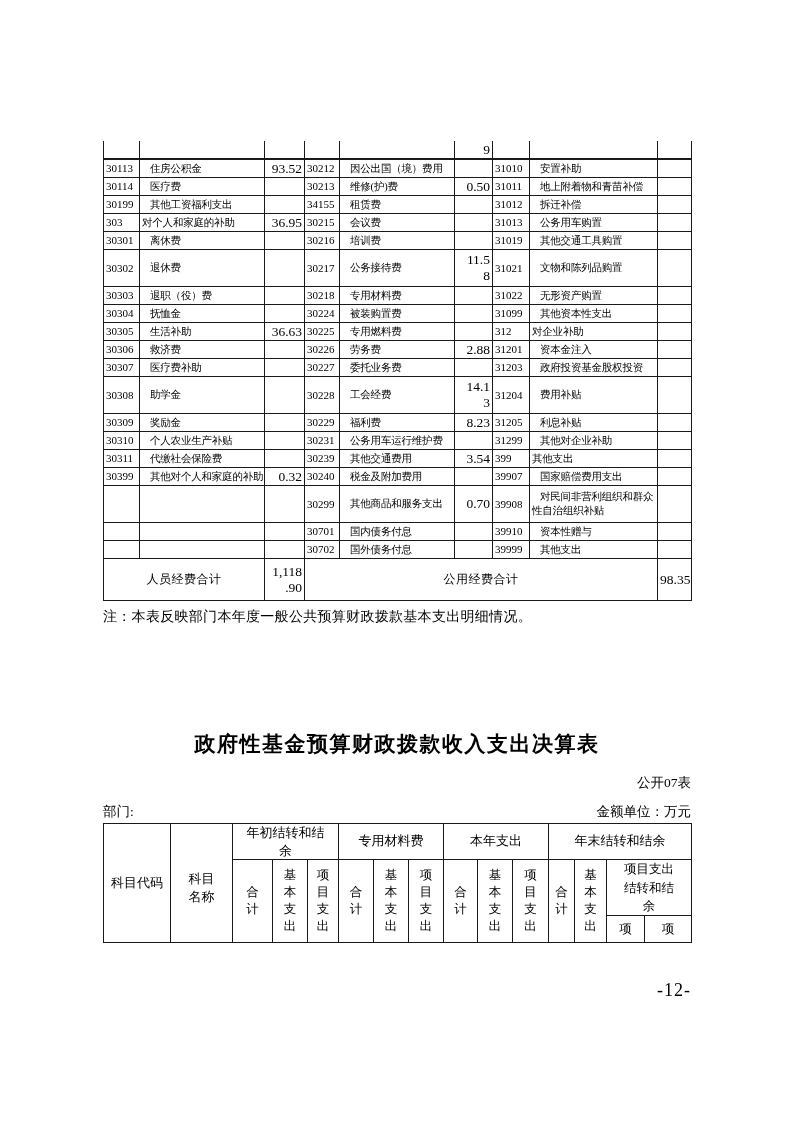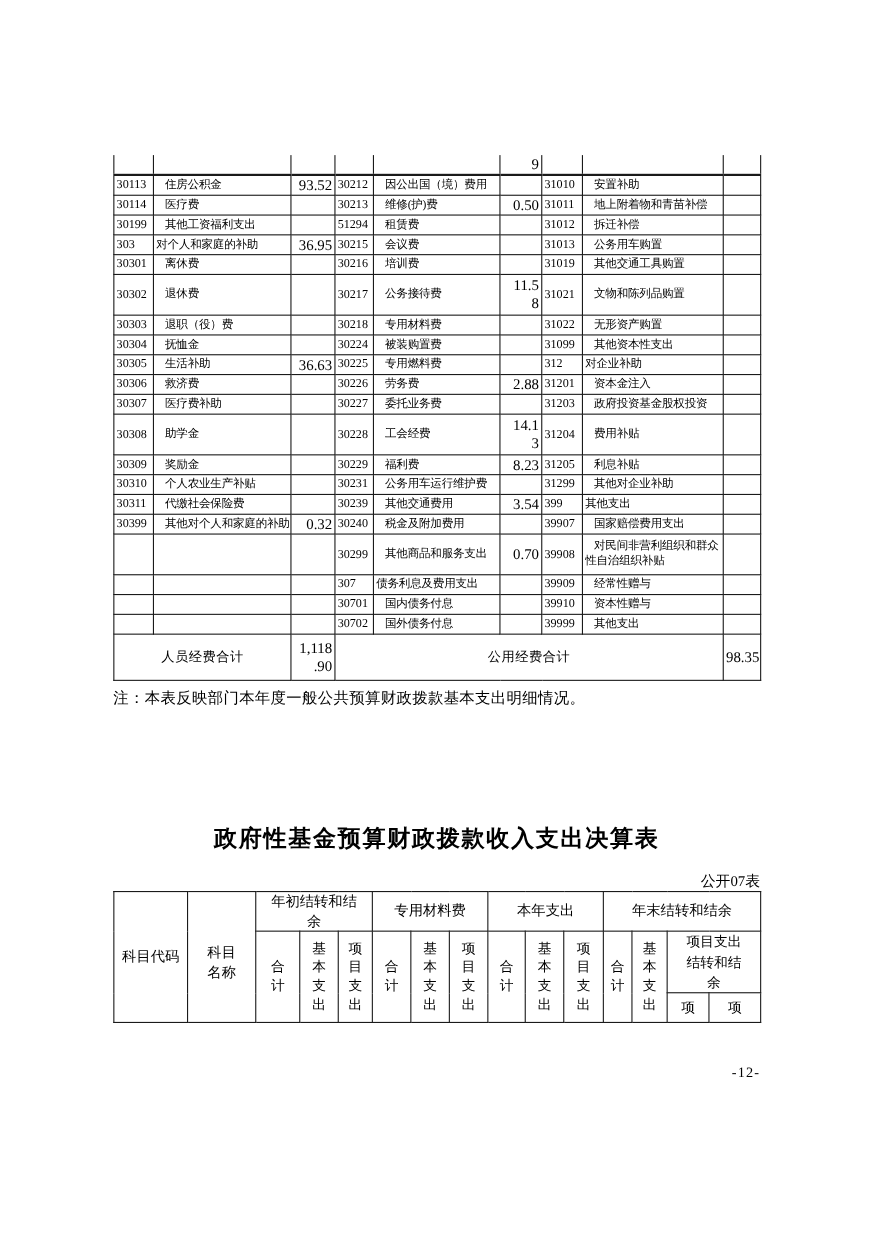--- a/index.html
+++ b/index.html
@@ -36,21 +36,21 @@
   .t2 th { border:1px solid #1a1a1a; font-weight:normal; font-size:12.5px;
            text-align:center; vertical-align:middle; padding:0; overflow:hidden; }
   .t2 tr.g th { font-size:13px; height:25px; white-space:pre-line; line-height:1.25; }
   .t2 th.pc { height:55px;margin-top:44px; }
   .t2 tr.s3 th { height:26px; }
   .v  { display:inline-block; width:1.15em; word-break:break-all; line-height:1.35; text-align:center; }
   .w2 { display:inline-block; width:2.3em; word-break:break-all; line-height:1.4; text-align:center;margin-top:10px; }
   .w4 { display:inline-block; width:4.3em; word-break:break-all; line-height:1.45; text-align:center; font-size:12.5px; }
   .w6 { display:inline-block; max-width:6.3em; word-break:break-all; line-height:1.35; text-align:center; }
 
-  .page-num { margin-top:37px; text-align:right; font-size:13px; letter-spacing:1px; }
+  .page-num { margin-top:37px; text-align:right; font-size:18px; letter-spacing:1px; }
 </style>
 </head>
 <body>
 
 <div class="page">
   <div class="content">
 
     <table class="t1">
       <colgroup>
         <col style="width:36px">
@@ -94,21 +94,21 @@
             <td class="name ind">维修(护)费</td>
             <td class="amt">0.50</td>
             <td class="code">31011</td>
             <td class="name ind">地上附着物和青苗补偿</td>
             <td class="amt"></td>
           </tr>
           <tr>
             <td class="code">30199</td>
             <td class="name ind">其他工资福利支出</td>
             <td class="amt"></td>
-            <td class="code">51294</td>
+            <td class="code">34155</td>
             <td class="name ind">租赁费</td>
             <td class="amt"></td>
             <td class="code">31012</td>
             <td class="name ind">拆迁补偿</td>
             <td class="amt"></td>
           </tr>
           <tr>
             <td class="code">303</td>
             <td class="name">对个人和家庭的补助</td>
             <td class="amt">36.95</td>
@@ -256,31 +256,20 @@
           <tr class="tall">
             <td class="code"></td>
             <td class="name"></td>
             <td class="amt"></td>
             <td class="code">30299</td>
             <td class="name ind">其他商品和服务支出</td>
             <td class="amt">0.70</td>
             <td class="code">39908</td>
             <td class="name ind">对民间非营利组织和群众
 性自治组织补贴</td>
-            <td class="amt"></td>
-          </tr>
-          <tr>
-            <td class="code"></td>
-            <td class="name"></td>
-            <td class="amt"></td>
-            <td class="code">307</td>
-            <td class="name">债务利息及费用支出</td>
-            <td class="amt"></td>
-            <td class="code">39909</td>
-            <td class="name ind">经常性赠与</td>
             <td class="amt"></td>
           </tr>
           <tr>
             <td class="code"></td>
             <td class="name"></td>
             <td class="amt"></td>
             <td class="code">30701</td>
             <td class="name ind">国内债务付息</td>
             <td class="amt"></td>
             <td class="code">39910</td>
@@ -307,20 +296,24 @@
           <td colspan="5" class="tlabel">公用经费合计</td>
           <td class="amt">98.35</td>
         </tr>
       </tbody>
     </table>
 
     <div class="note">注：本表反映部门本年度一般公共预算财政拨款基本支出明细情况。</div>
 
     <div class="t2-title">政府性基金预算财政拨款收入支出决算表</div>
     <div class="form-label">公开07表</div>
+    <div class="meta">
+      <span>部门:</span>
+      <span>金额单位：万元</span>
+    </div>
 
     <table class="t2">
       <colgroup>
         <col style="width:67px">
           <col style="width:62px">
         <col style="width:40px">
           <col style="width:35px">
           <col style="width:31px">
         <col style="width:35px">
           <col style="width:35px">

